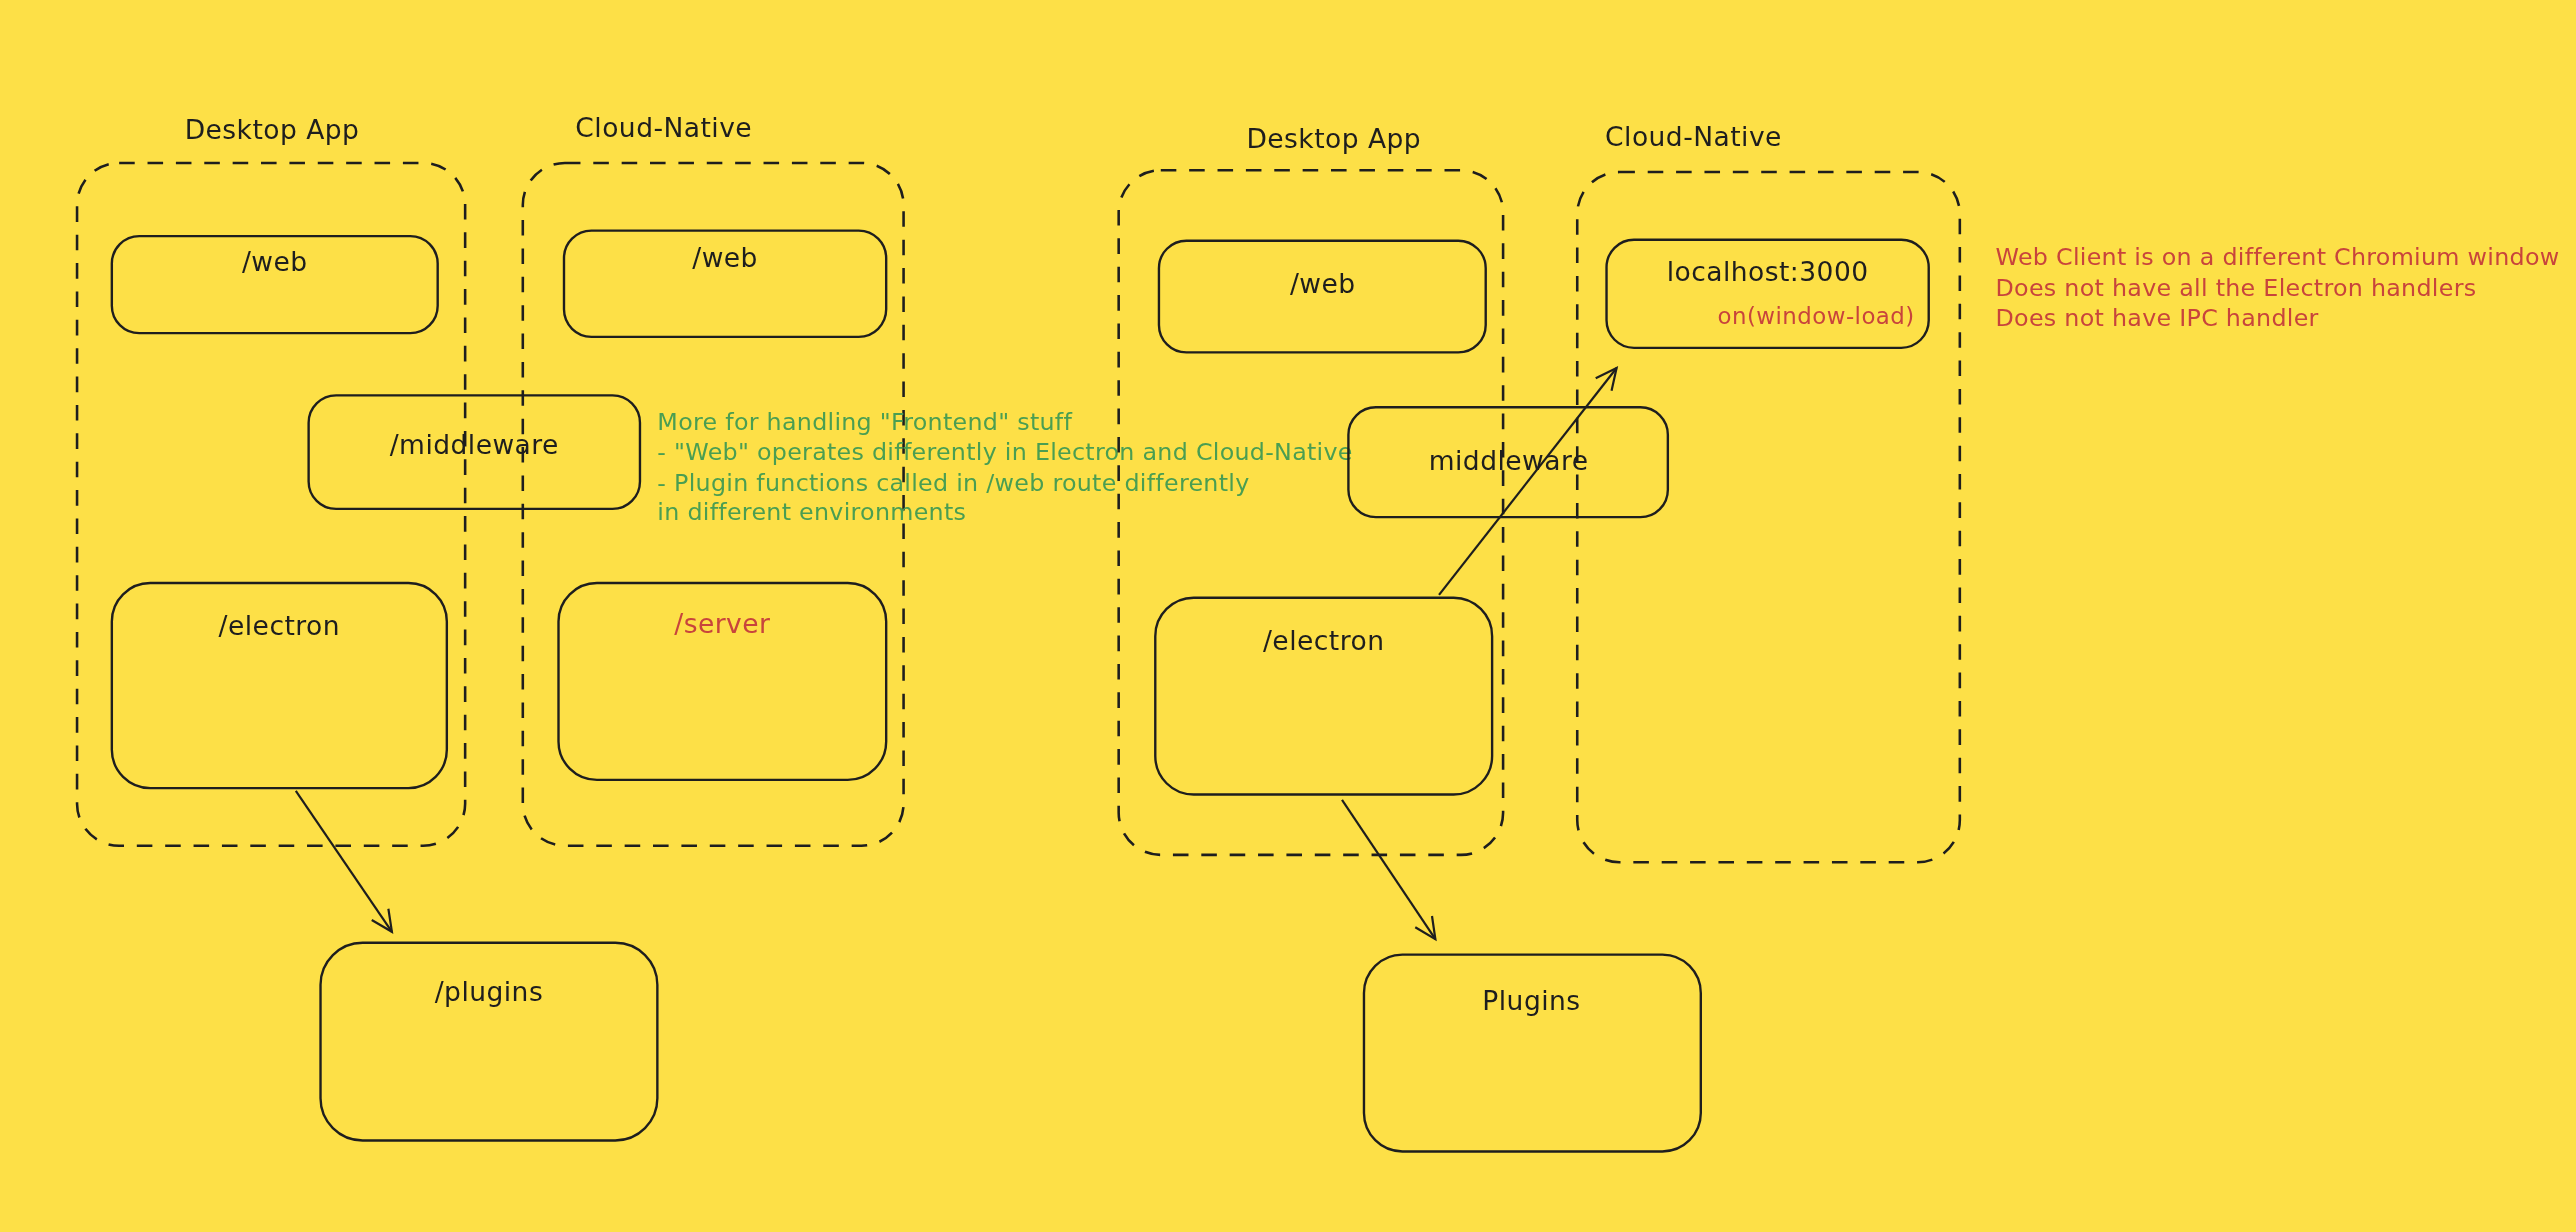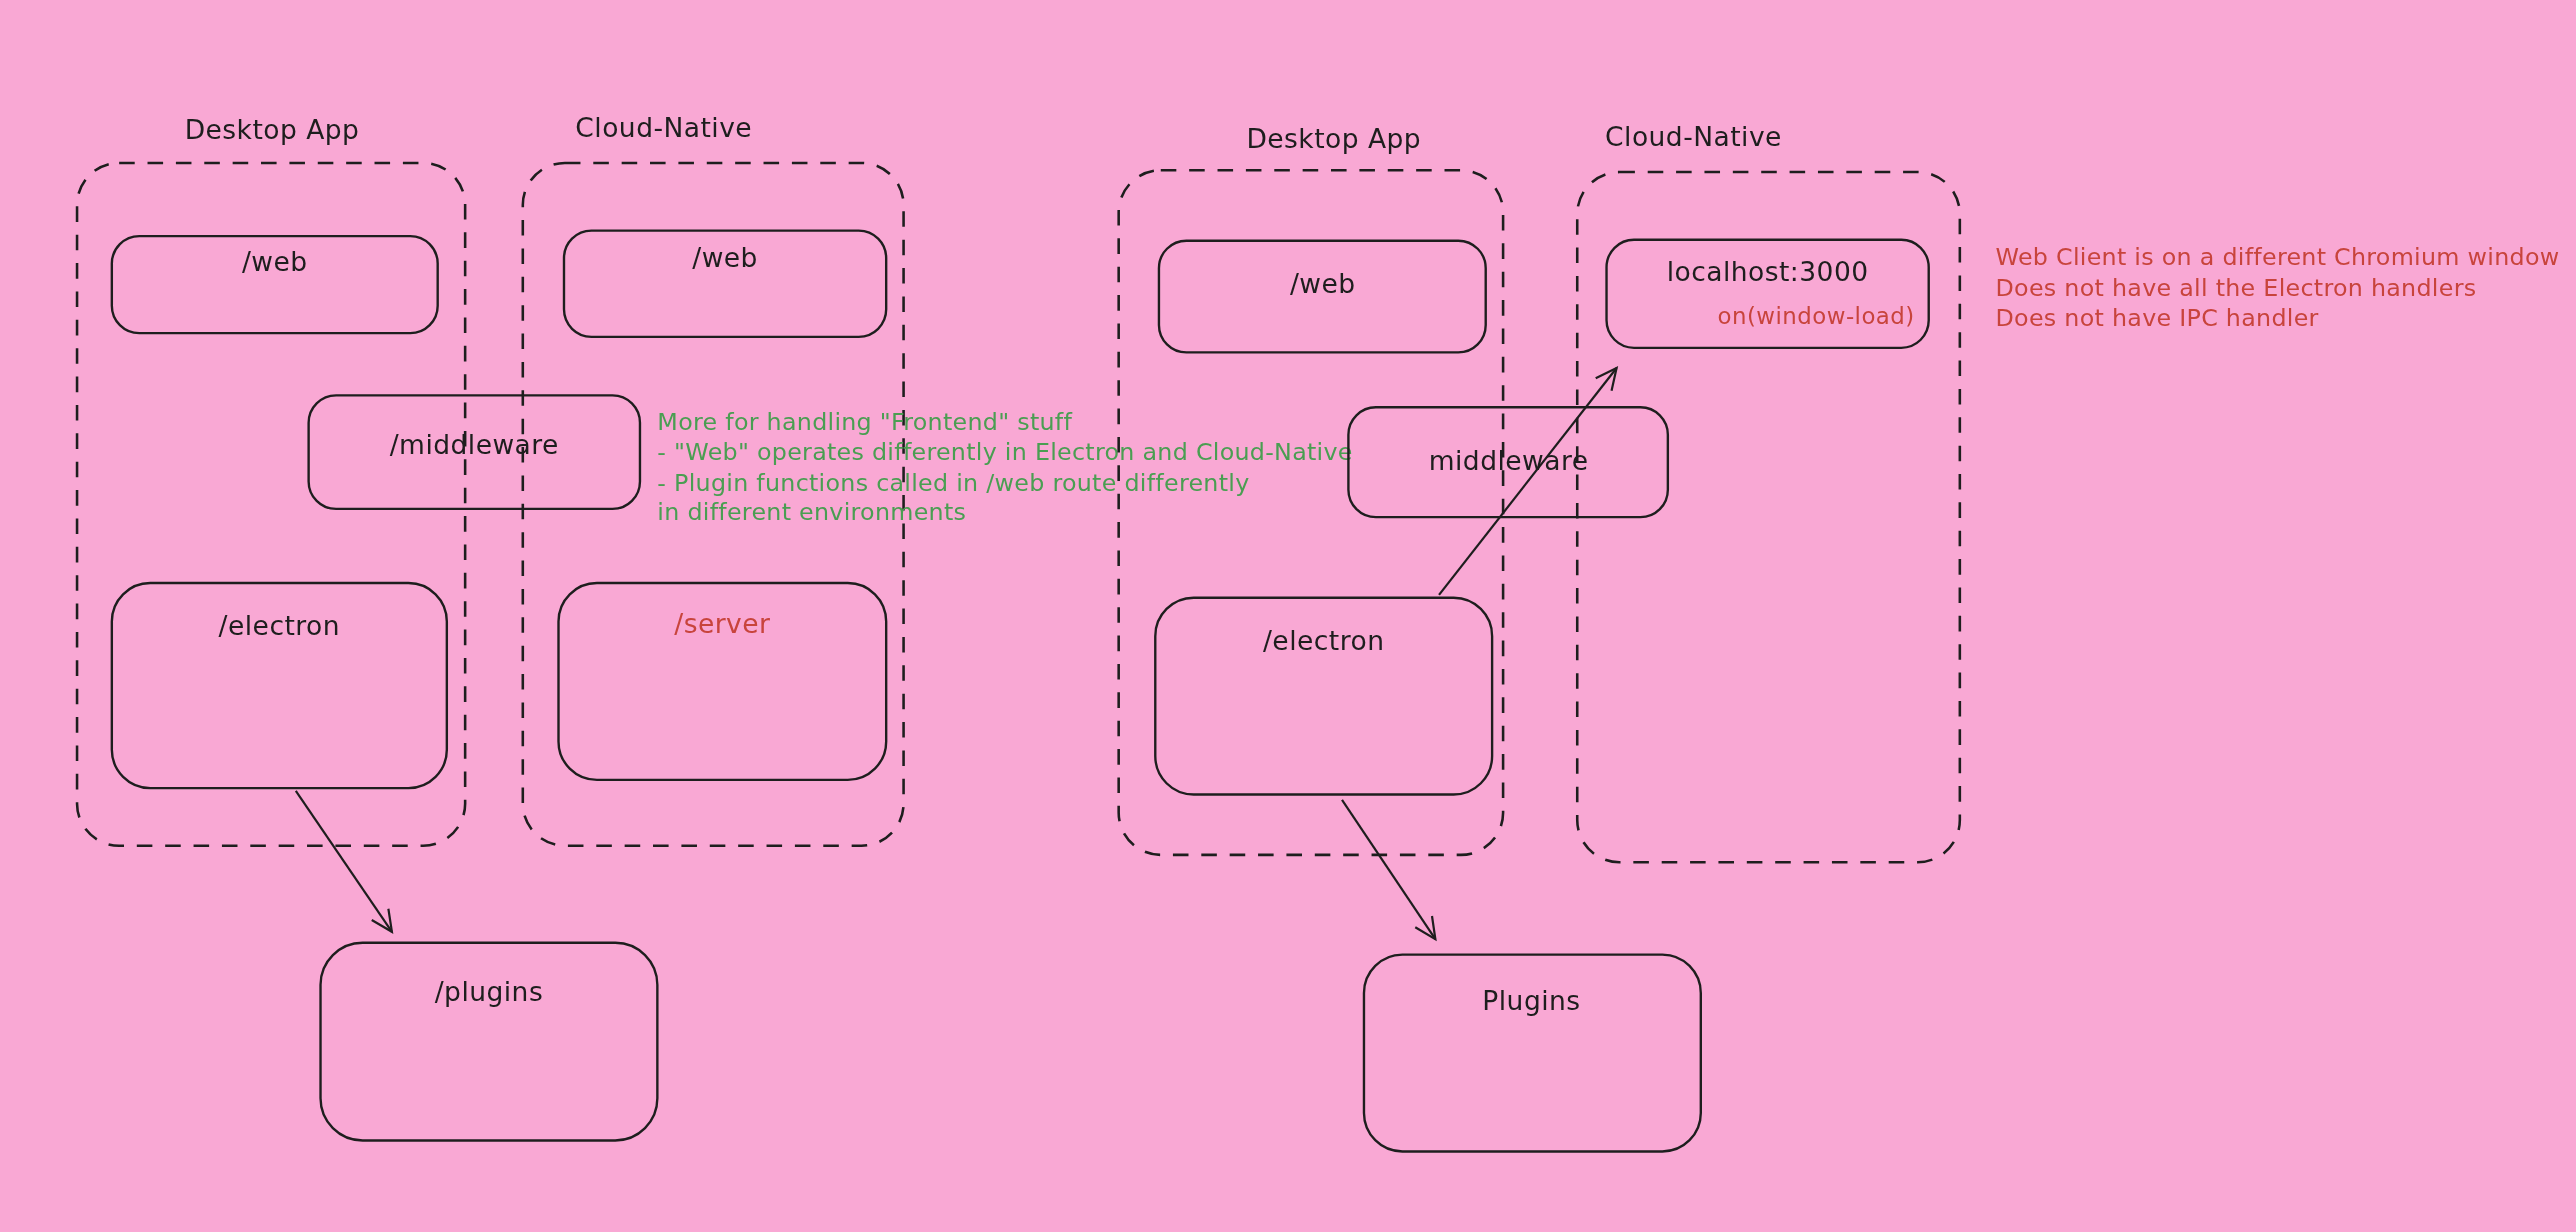--- a/index.html
+++ b/index.html
@@ -3,21 +3,21 @@
 <meta charset="utf-8">
 <style>
   html, body {
     margin: 0;
     padding: 0;
     background: #ffffff;
   }
   .canvas-wrap {
     width: 2576px;
     height: 1232px;
-    background: #f9a8d4;
+    background: #fde047;
     position: relative;
     overflow: hidden;
   }
   svg {
     display: block;
     font-family: "DejaVu Sans", "Liberation Sans", sans-serif;
   }
   .shape {
     fill: none;
     stroke: #1e1e1e;

